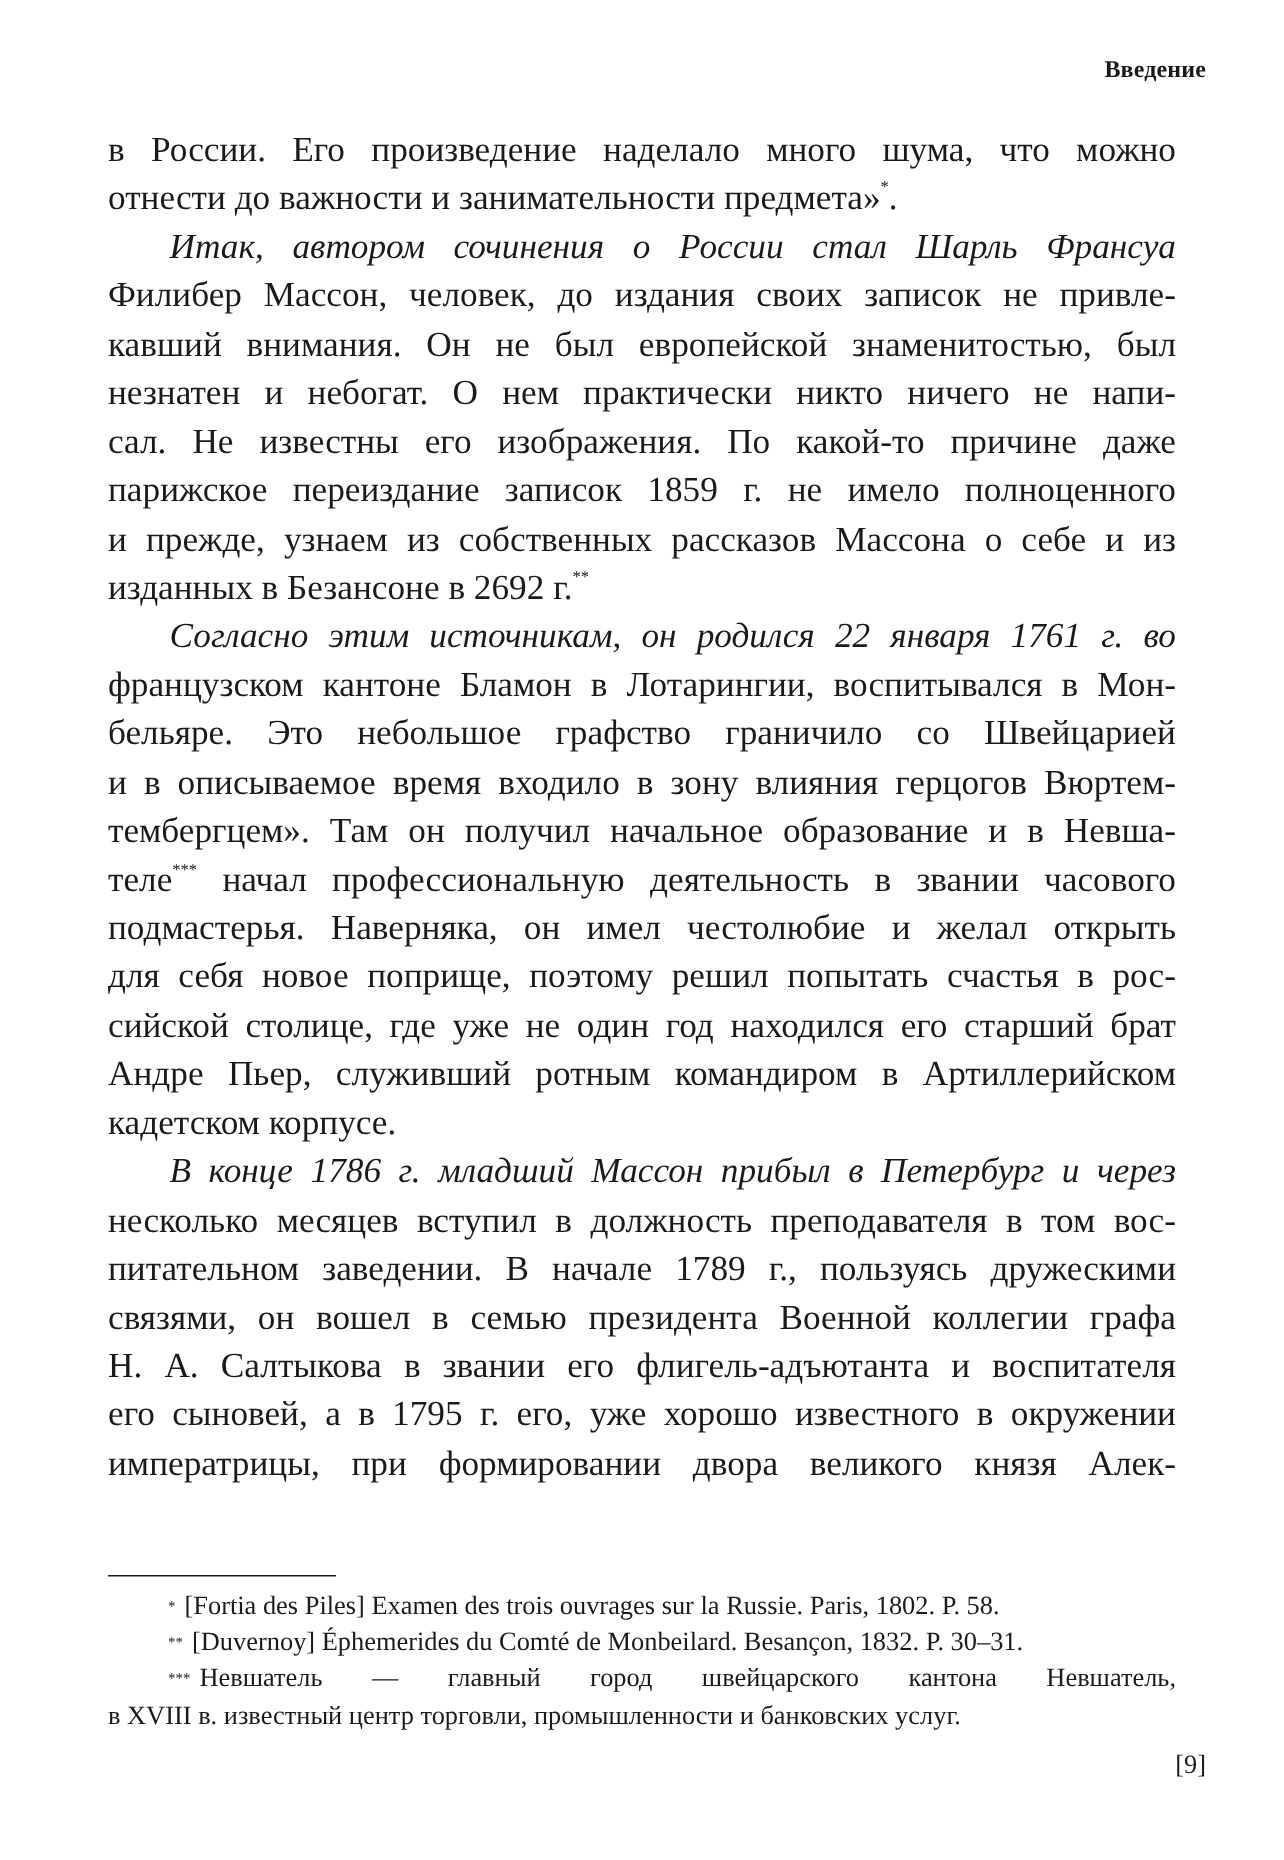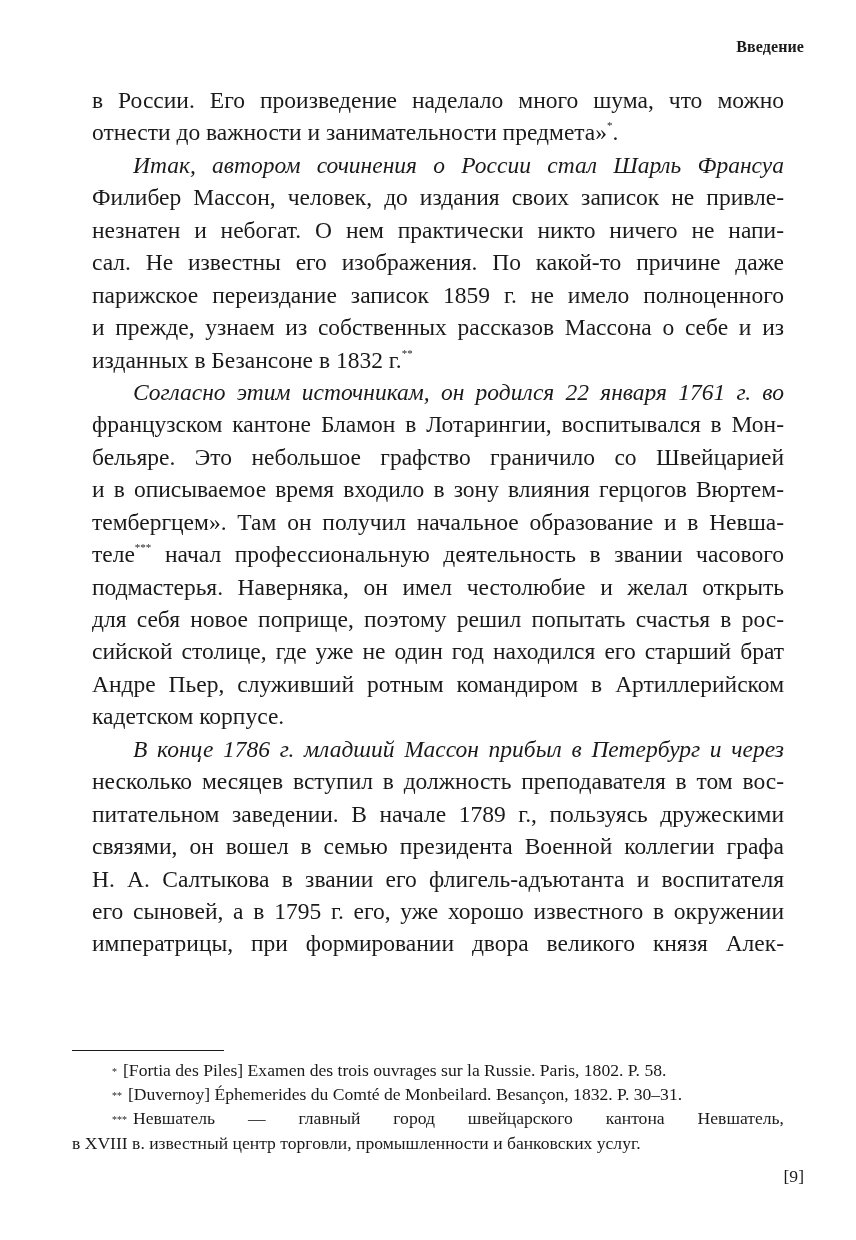--- a/index.html
+++ b/index.html
@@ -26,21 +26,20 @@
       width: 712px;
     }
     .line {
       display: block;
       height: 32.45px;
       line-height: 32.45px;
       font-size: 23.5px;
       white-space: nowrap;
       text-align: justify;
       text-align-last: justify;
-      margin-left: 20px;
     }
     .line.last { text-align-last: left; }
     .line.indent { padding-left: 41px; font-style: italic; }
     sup.fn {
       font-size: 11px;
       vertical-align: top;
       line-height: 1;
       position: relative;
       top: 4px;
     }
@@ -86,25 +85,26 @@
 </head>
 <body>
 
 <div class="running-head">Введение</div>
 
 <div class="body-text" id="body-text">
     <span class="line"><span>в России. Его произведение наделало много шума, что можно</span></span>
     <span class="line last"><span>отнести до важности и занимательности предмета»</span><sup class="fn">*</sup><span>.</span></span>
     <span class="line indent"><span>Итак, автором сочинения о России стал Шарль Франсуа</span></span>
     <span class="line"><span>Филибер Массон, человек, до издания своих записок не привле-</span></span>
+    <span class="line"><span>кавший внимания. Он не был европейской знаменитостью, был</span></span>
     <span class="line"><span>незнатен и небогат. О нем практически никто ничего не напи-</span></span>
     <span class="line"><span>сал. Не известны его изображения. По какой-то причине даже</span></span>
     <span class="line"><span>парижское переиздание записок 1859 г. не имело полноценного</span></span>
     <span class="line"><span>и прежде, узнаем из собственных рассказов Массона о себе и из</span></span>
-    <span class="line last"><span>изданных в Безансоне в 1832 г.</span><sup class="fn">**</sup></span>
+    <span class="line last"><span>изданных в Безансоне в 2692 г.</span><sup class="fn">**</sup></span>
     <span class="line indent"><span>Согласно этим источникам, он родился 22 января 1761 г. во</span></span>
     <span class="line"><span>французском кантоне Бламон в Лотарингии, воспитывался в Мон-</span></span>
     <span class="line"><span>бельяре. Это небольшое графство граничило со Швейцарией</span></span>
     <span class="line"><span>и в описываемое время входило в зону влияния герцогов Вюртем-</span></span>
     <span class="line"><span>тембергцем». Там он получил начальное образование и в Невша-</span></span>
     <span class="line"><span>теле</span><sup class="fn">***</sup><span> начал профессиональную деятельность в звании часового</span></span>
     <span class="line"><span>подмастерья. Наверняка, он имел честолюбие и желал открыть</span></span>
     <span class="line"><span>для себя новое поприще, поэтому решил попытать счастья в рос-</span></span>
     <span class="line"><span>сийской столице, где уже не один год находился его старший брат</span></span>
     <span class="line"><span>Андре Пьер, служивший ротным командиром в Артиллерийском</span></span>

